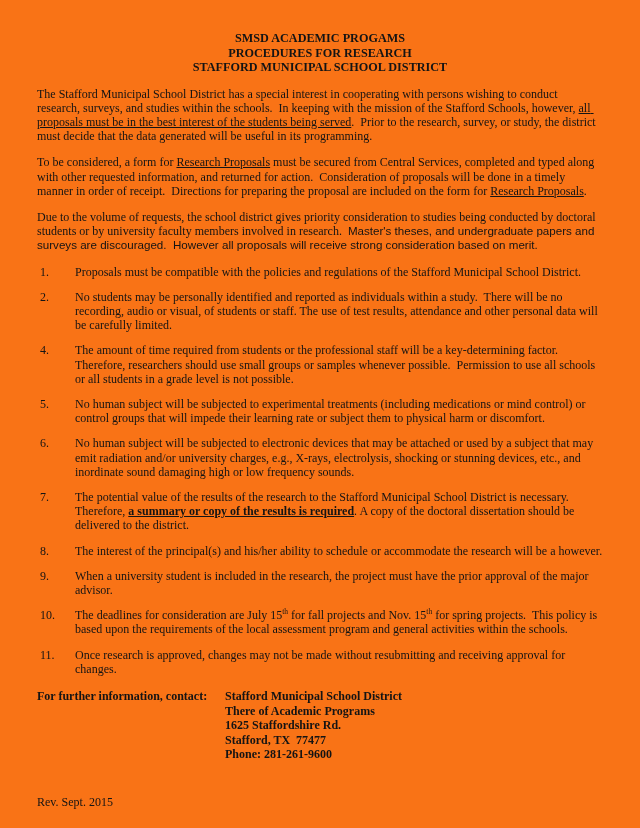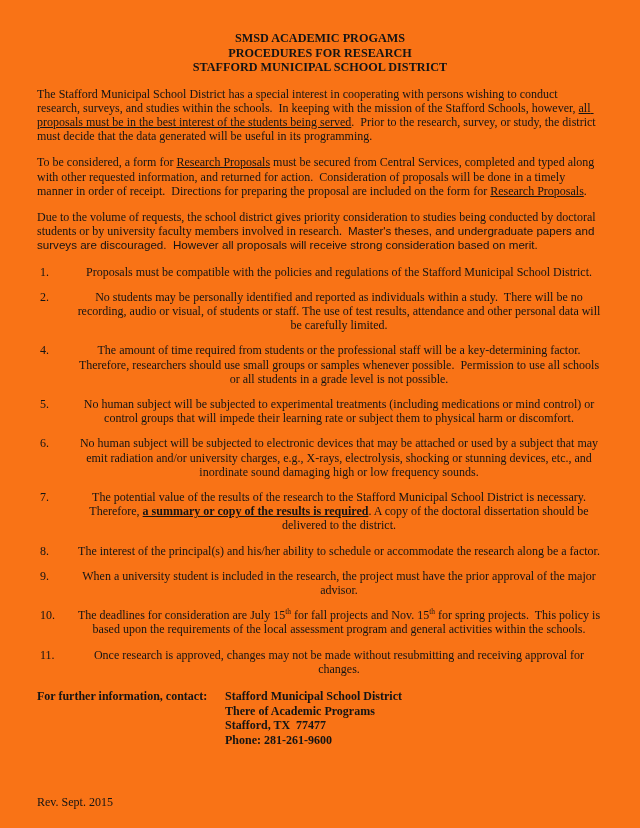--- a/index.html
+++ b/index.html
@@ -48,21 +48,20 @@
     margin-bottom: 11px;
   }
   .li .num {
     flex: 0 0 38px;
     padding-left: 3px;
     box-sizing: border-box;
   }
   .li .txt {
     flex: 1;
     white-space: pre-wrap;
-    text-align: center;
   }
   .contact {
     display: flex;
     margin-top: 13px;
     font-weight: bold;
     line-height: 14.6px;
   }
   .contact .label {
     flex: 0 0 188px;
     white-space: pre-wrap;
@@ -120,21 +119,21 @@
         <span class="txt">No human subject will be subjected to electronic devices that may be attached or used by a subject that may emit radiation and/or university charges, e.g., X-rays, electrolysis, shocking or stunning devices, etc., and inordinate sound damaging high or low frequency sounds.</span>
       </div>
 
     <div class="li">
         <span class="num">7.</span>
         <span class="txt"><span>The potential value of the results of the research to the Stafford Municipal School District is necessary. Therefore, </span><span class="bu">a summary or copy of the results is required</span><span>. A copy of the doctoral dissertation should be delivered to the district.</span></span>
       </div>
 
     <div class="li">
         <span class="num">8.</span>
-        <span class="txt">The interest of the principal(s) and his/her ability to schedule or accommodate the research along be a factor.</span>
+        <span class="txt">The interest of the principal(s) and his/her ability to schedule or accommodate the research will be a however.</span>
       </div>
 
     <div class="li">
         <span class="num">9.</span>
         <span class="txt">When a university student is included in the research, the project must have the prior approval of the major advisor.</span>
       </div>
 
     <div class="li">
         <span class="num">10.</span>
         <span class="txt"><span>The deadlines for consideration are July 15</span><span class="sup">th</span><span> for fall projects and Nov. 15</span><span class="sup">th</span><span> for spring projects.  This policy is based upon the requirements of the local assessment program and general activities within the schools.</span></span>
@@ -145,20 +144,21 @@
         <span class="txt">Once research is approved, changes may not be made without resubmitting and receiving approval for changes.</span>
       </div>
 
   </div>
 
   <div class="contact">
     <span class="label">For further information, contact:</span>
     <span class="addr">
       <div>Stafford Municipal School District</div>
       <div>There of Academic Programs</div>
+      <div>1625 Staffordshire Rd.</div>
       <div>Stafford, TX  77477</div>
       <div>Phone: 281-261-9600</div>
     </span>
   </div>
 
   <div class="footer">Rev. Sept. 2015</div>
 
 </div>
 
 </body></html>

